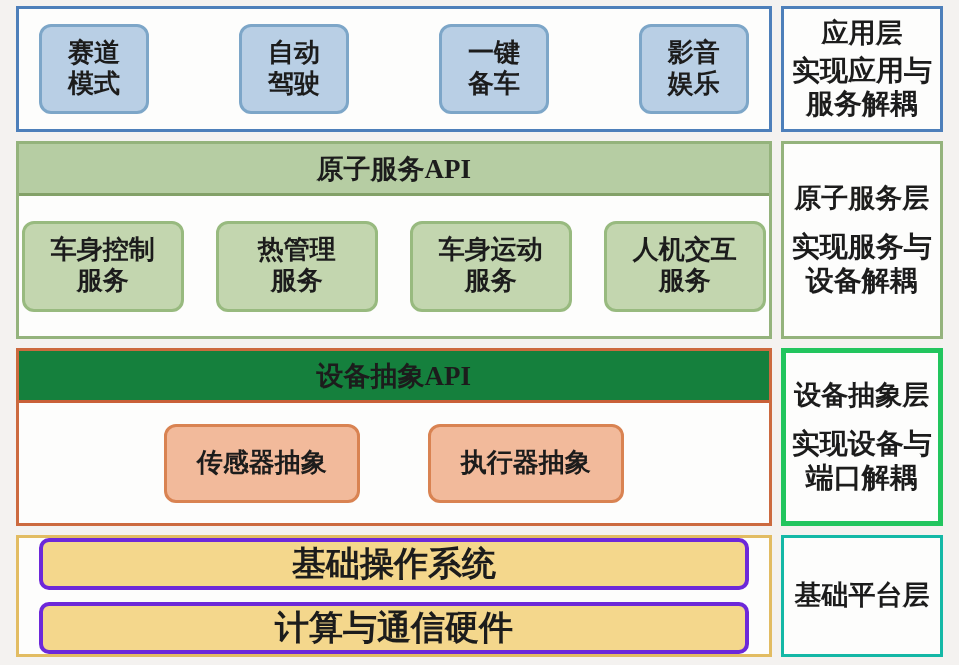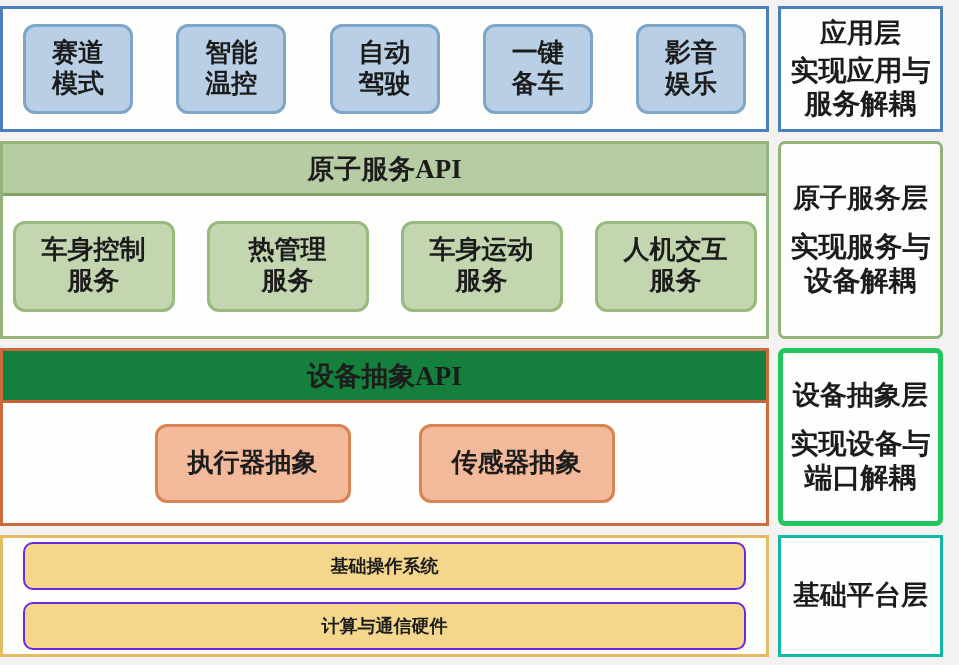--- a/index.html
+++ b/index.html
@@ -4,31 +4,31 @@
 <style>
   html, body { margin:0; padding:0; }
   body {
     width:959px; height:665px;
     background:#f4f2f0;
     font-family:"Liberation Serif","DejaVu Serif",serif;
     font-weight:600;
     color:#1c1c1c;
     overflow:hidden;
   }
-  .canvas { box-sizing:border-box; width:959px; height:665px; padding:6px 0; display:flex; flex-direction:column; gap:9px; }
+  .canvas { box-sizing:border-box; width:959px; height:665px; padding:6px 16px; display:flex; flex-direction:column; gap:9px; }
   .row { display:flex; gap:9px; }
   .main, .side { box-sizing:border-box; background:#fdfdfc; }
   .main { width:769px; }
   .side {
     width:165px; display:flex; flex-direction:column;
     align-items:center; justify-content:center; text-align:center;
     padding:4px 2px;
   }
   .gap-sm { gap:5px; }
-  .gap-lg { gap:16px;border-radius:7px; }
+  .gap-lg { gap:16px; }
   .side-title { font-size:27px; line-height:1.15; }
   .side-desc { font-size:28px; line-height:1.18; white-space:pre-line; }
 
   .row1 { height:126px; }
   .row2 { height:198px; }
   .row3 { height:178px; }
   .row4 { height:122px; }
 
   
   .blue-main { border:3px solid #4d7fba; display:flex; align-items:center; justify-content:space-between; padding:0 20px; }
@@ -56,35 +56,33 @@
   .orange-main { border:3px solid #cc6a3f; }
   .orange-side { border:5px solid #22c55e; }
   .orange-hdr { background:#15803d; border-bottom:3px solid #c96038; }
   .orange-body { gap:68px; }
   .orange-chip { width:190px; height:73px; background:#f2ba9b; border:3px solid #d98352; }
 
   
   .yellow-main { border:3px solid #e2bc62; display:flex; flex-direction:column; align-items:stretch; justify-content:center; gap:12px; padding:0 20px; }
   .yellow-side { border:3px solid #14b8a6; }
   .bar {
-    height:44px; background:#f4d78c; border:2px solid #6d28d9; border-radius:10px;
-    display:flex; align-items:center; justify-content:center; font-size:18px;
+    height:44px; background:#f4d78c; border:4px solid #6d28d9; border-radius:10px;
+    display:flex; align-items:center; justify-content:center; font-size:34px;
   }
 </style>
 </head>
 <body>
 
 <div class="canvas">
 
   <div class="row row1">
     <div class="main blue-main">
       <div class="chip blue-chip">赛道
 模式</div>
-      <div class="chip blue-chip">智能
-温控</div>
       <div class="chip blue-chip">自动
 驾驶</div>
       <div class="chip blue-chip">一键
 备车</div>
       <div class="chip blue-chip">影音
 娱乐</div>
     </div>
     <div class="side blue-side gap-sm">
       <div class="side-title">应用层</div>
       <div class="side-desc">实现应用与
@@ -110,22 +108,22 @@
       <div class="side-title">原子服务层</div>
       <div class="side-desc">实现服务与
 设备解耦</div>
     </div>
   </div>
 
   <div class="row row3">
     <div class="main stack orange-main">
       <div class="hdr orange-hdr">设备抽象API</div>
       <div class="body-area orange-body">
+        <div class="chip orange-chip">传感器抽象</div>
         <div class="chip orange-chip">执行器抽象</div>
-        <div class="chip orange-chip">传感器抽象</div>
       </div>
     </div>
     <div class="side orange-side gap-lg">
       <div class="side-title">设备抽象层</div>
       <div class="side-desc">实现设备与
 端口解耦</div>
     </div>
   </div>
 
   <div class="row row4">

